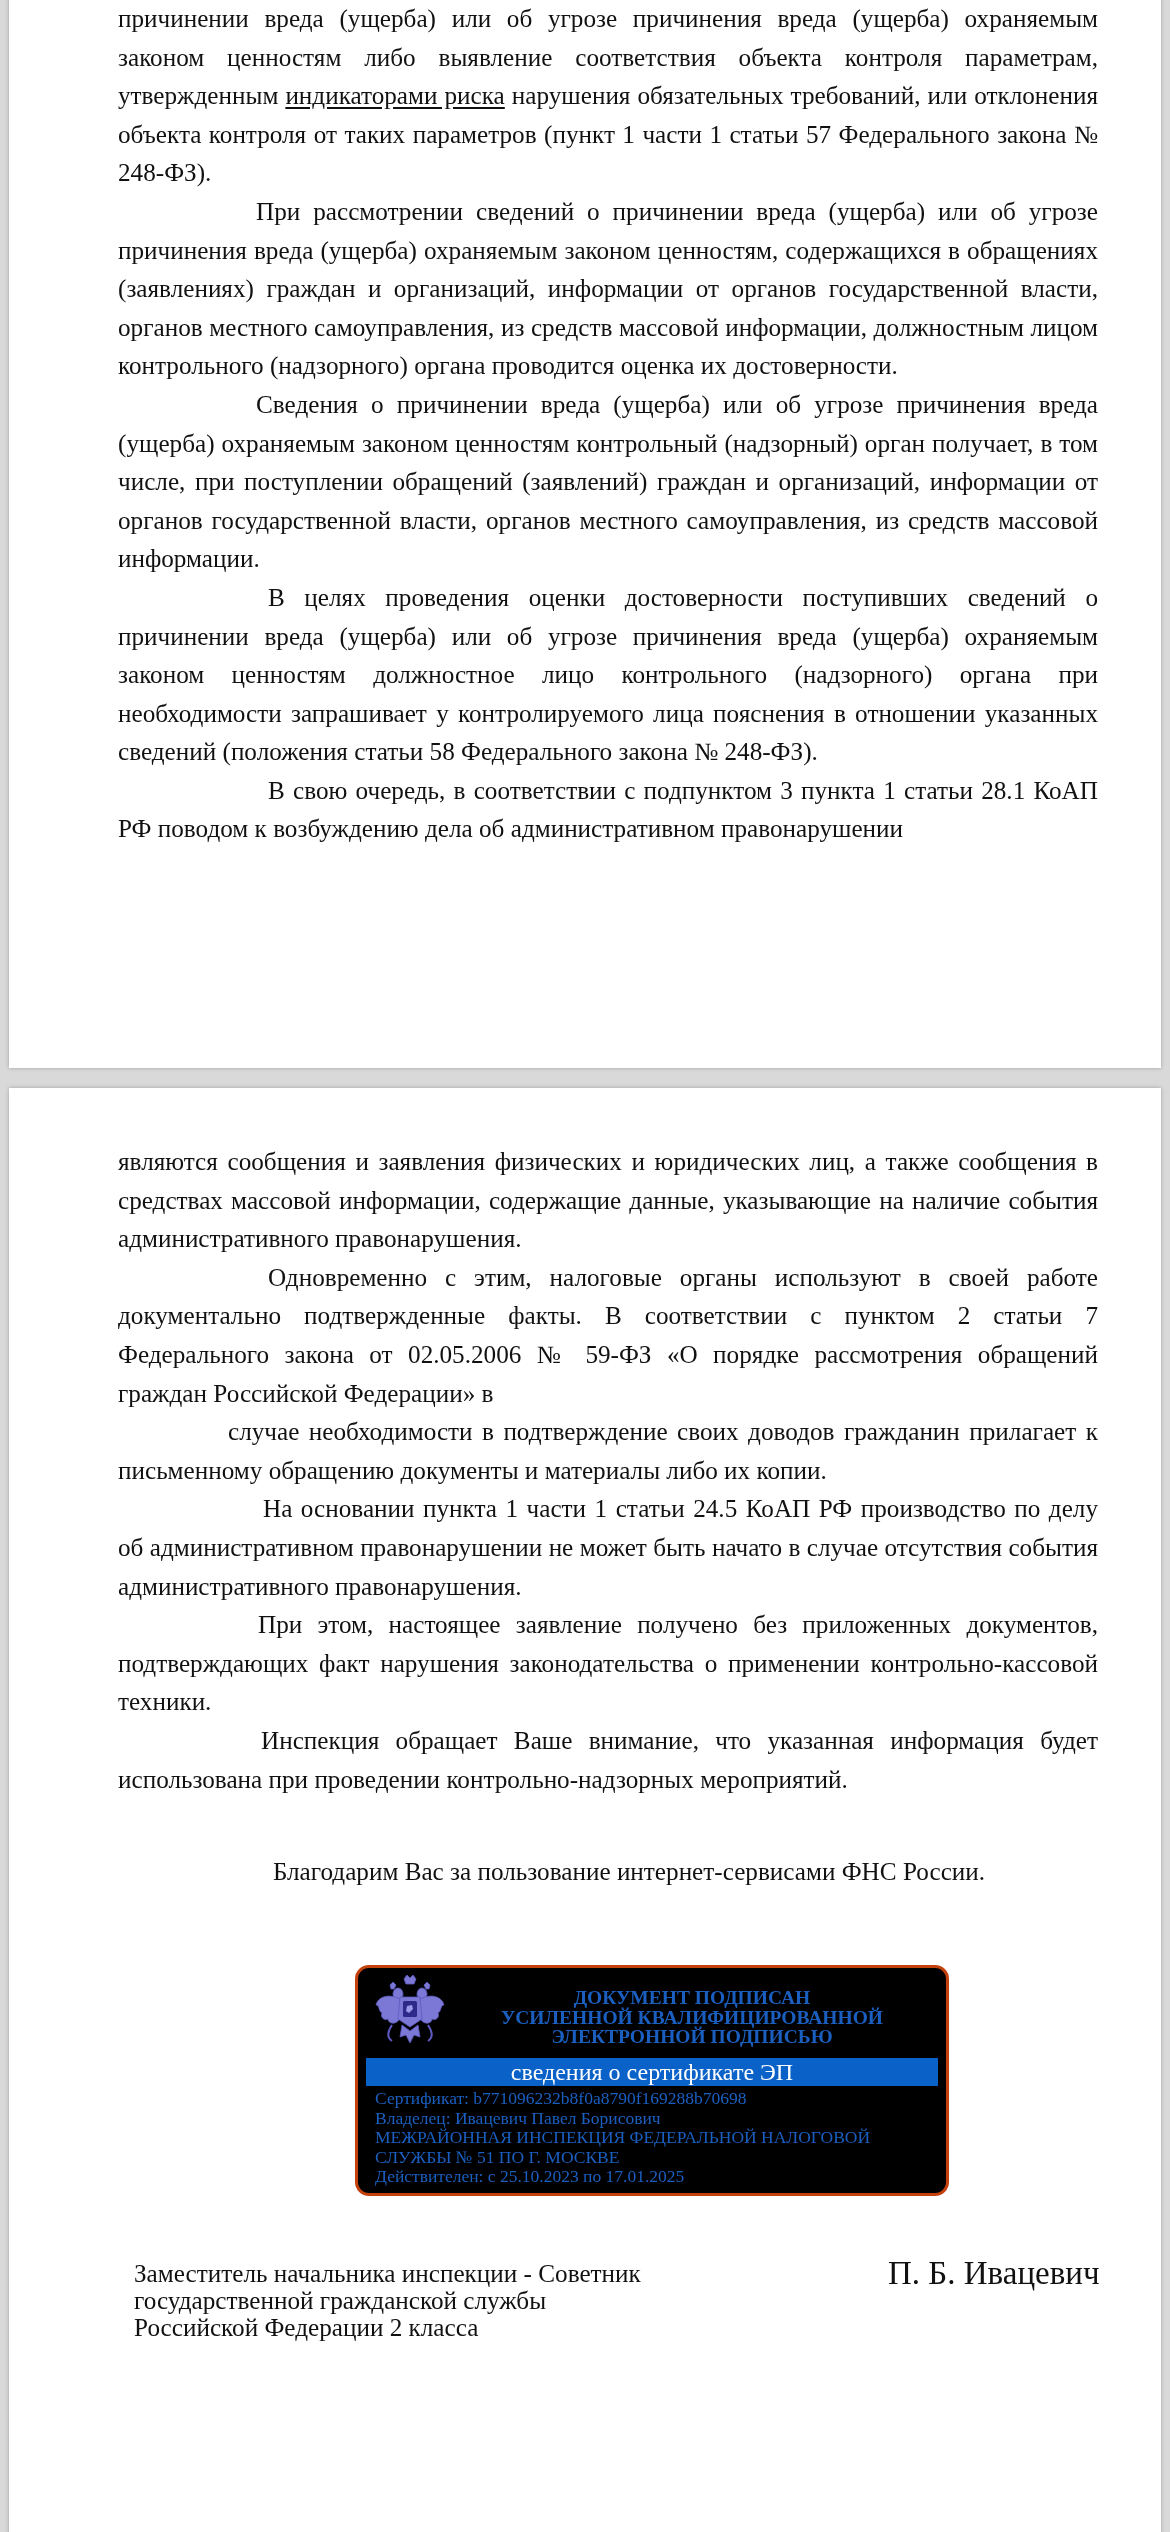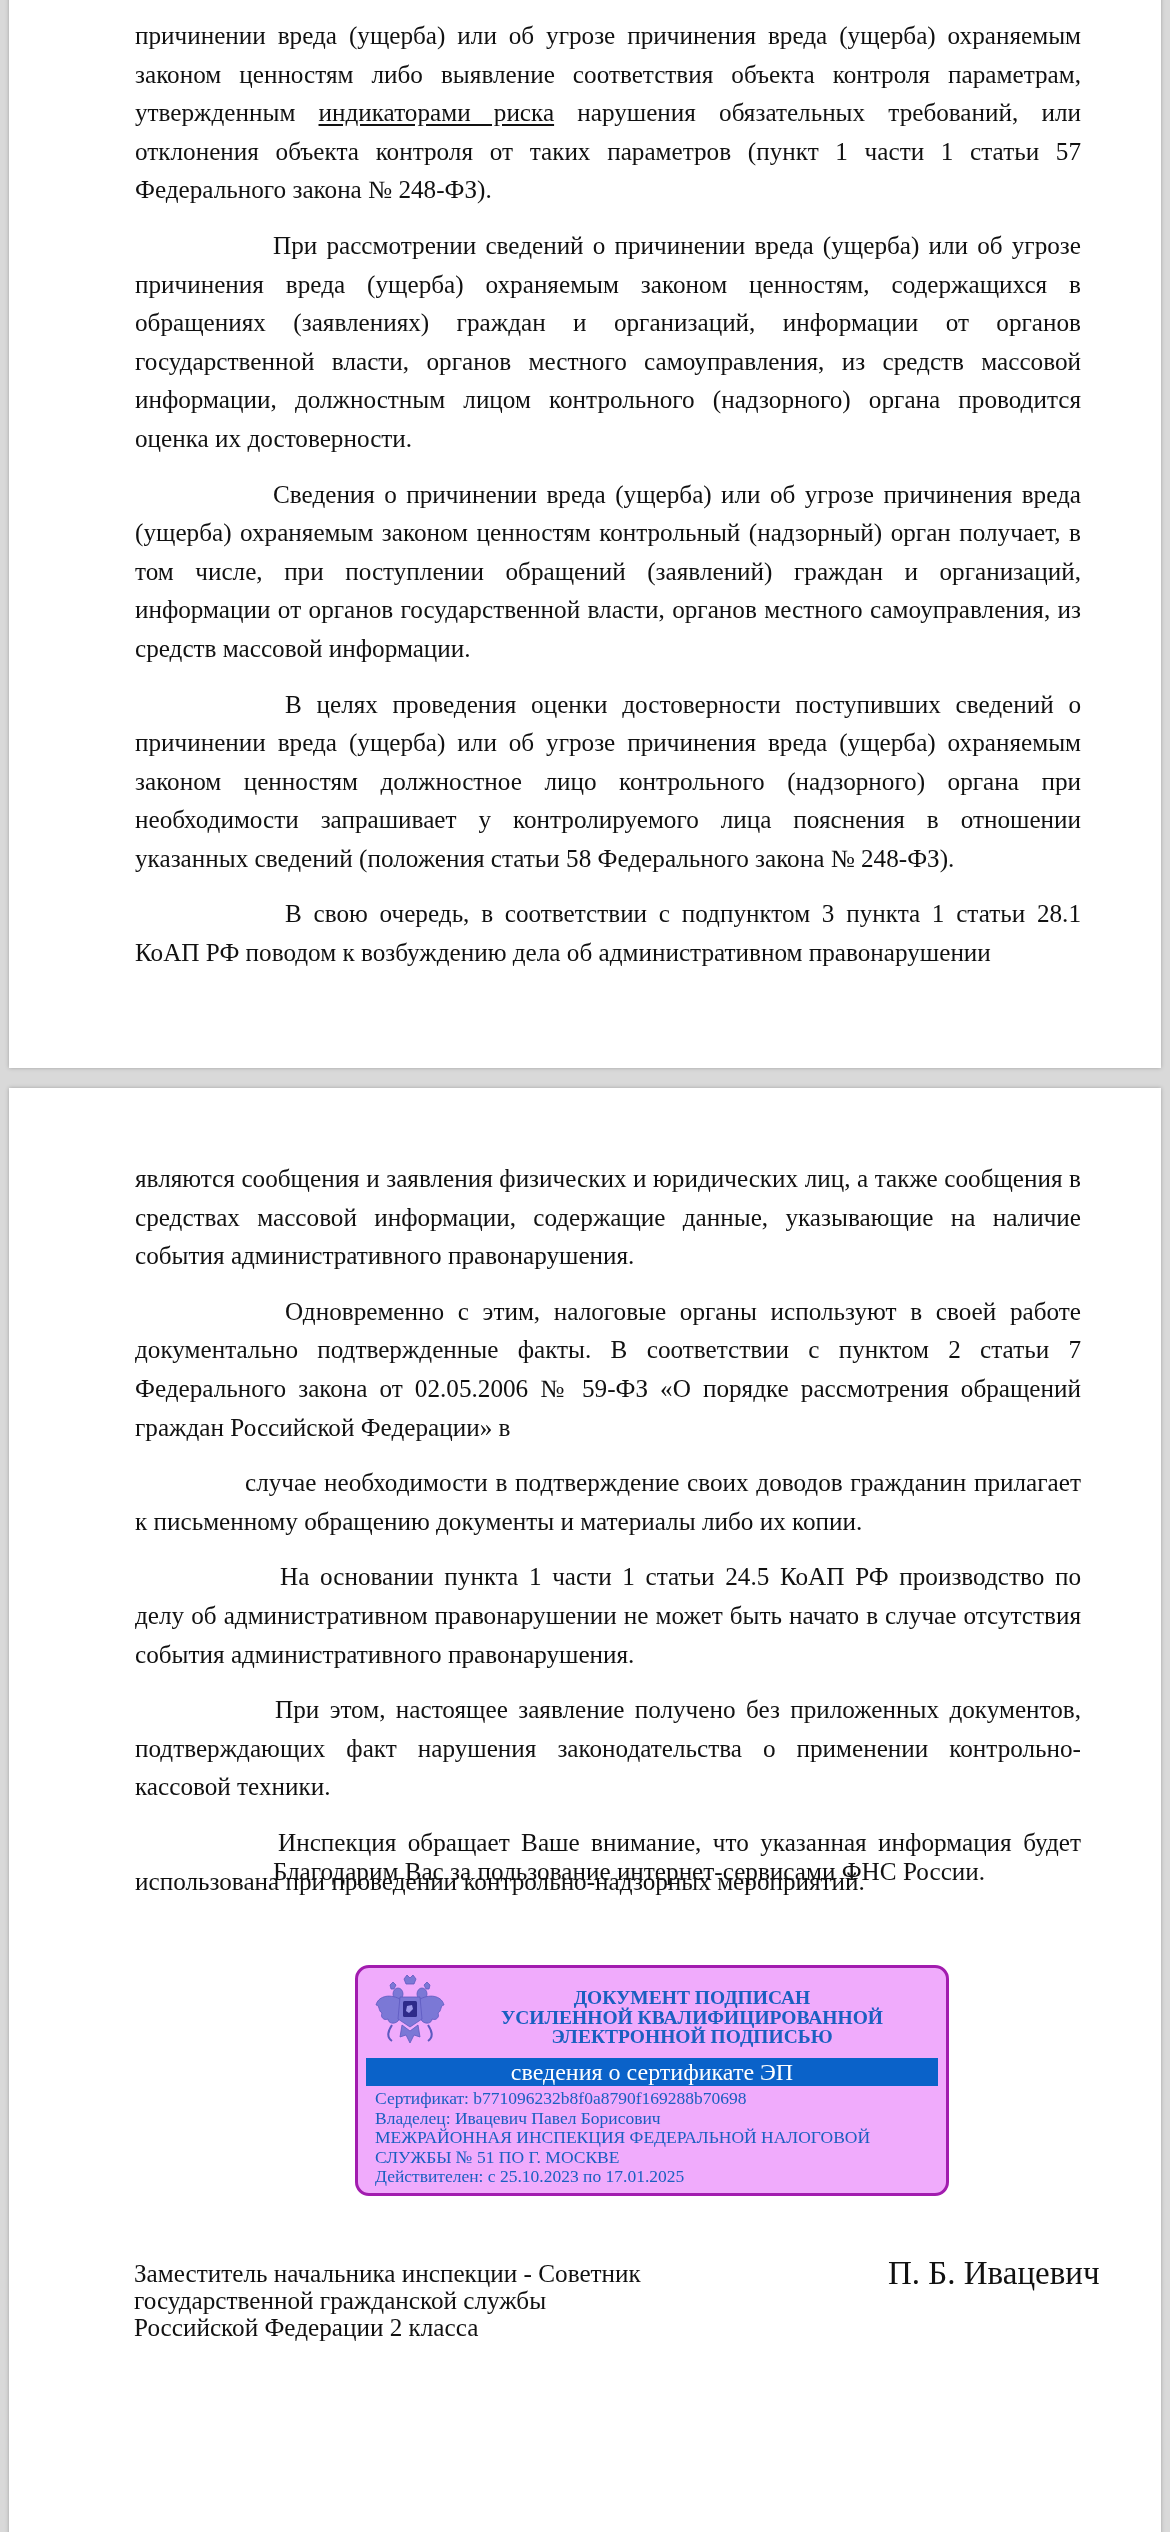--- a/index.html
+++ b/index.html
@@ -27,21 +27,21 @@
 
   .body-text {
     position: absolute;
     left: 109px;
     width: 980px;
     font-size: 25.2px;
     line-height: 38.6px;
     text-align: justify;
   }
   .body-text p {
-    margin: 17px;
+    margin: 0;
     text-indent: 138px;
   }
   .body-text p.no-indent { text-indent: 0; }
   .body-text p.last-left { text-align-last: left; }
   .underline { text-decoration: underline; text-underline-offset: 3px; }
 
   #page1 .body-text { top: 20px; }
   #page2 .body-text { top: 55px; }
 
   .thanks {
@@ -55,25 +55,25 @@
     padding-left: 44px;
   }
 
   
   .stamp {
     position: absolute;
     top: 877px;
     left: 346px;
     width: 594px;
     height: 231px;
-    border: 3px solid #a21caf;
+    border: 3px solid #c2410c;
     border-radius: 14px;
     box-sizing: border-box;
     color: #1a5fc0;
-    background: #f0abfc;
+    background: #000000;
   }
   .stamp-emblem {
     position: absolute;
     left: 16px;
     top: 7px;
     width: 72px;
     height: 74px;
   }
   .stamp-title {
     position: absolute;

